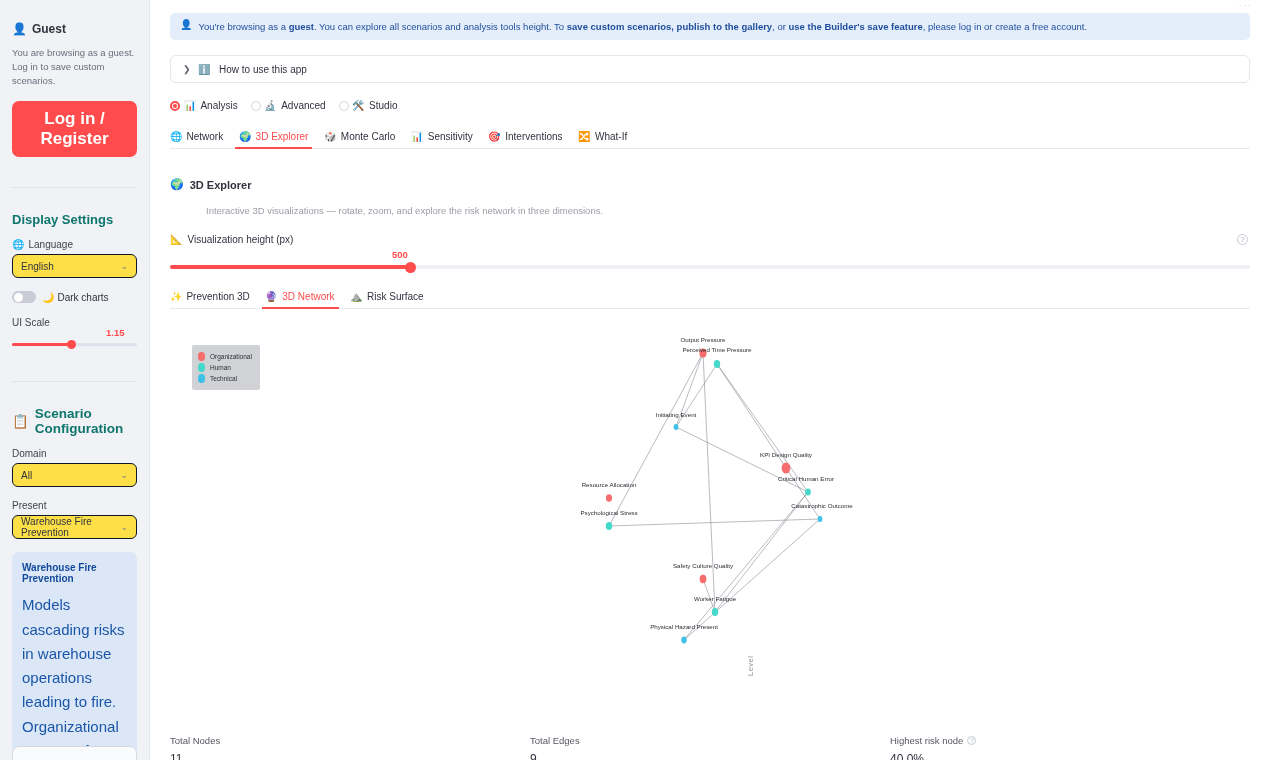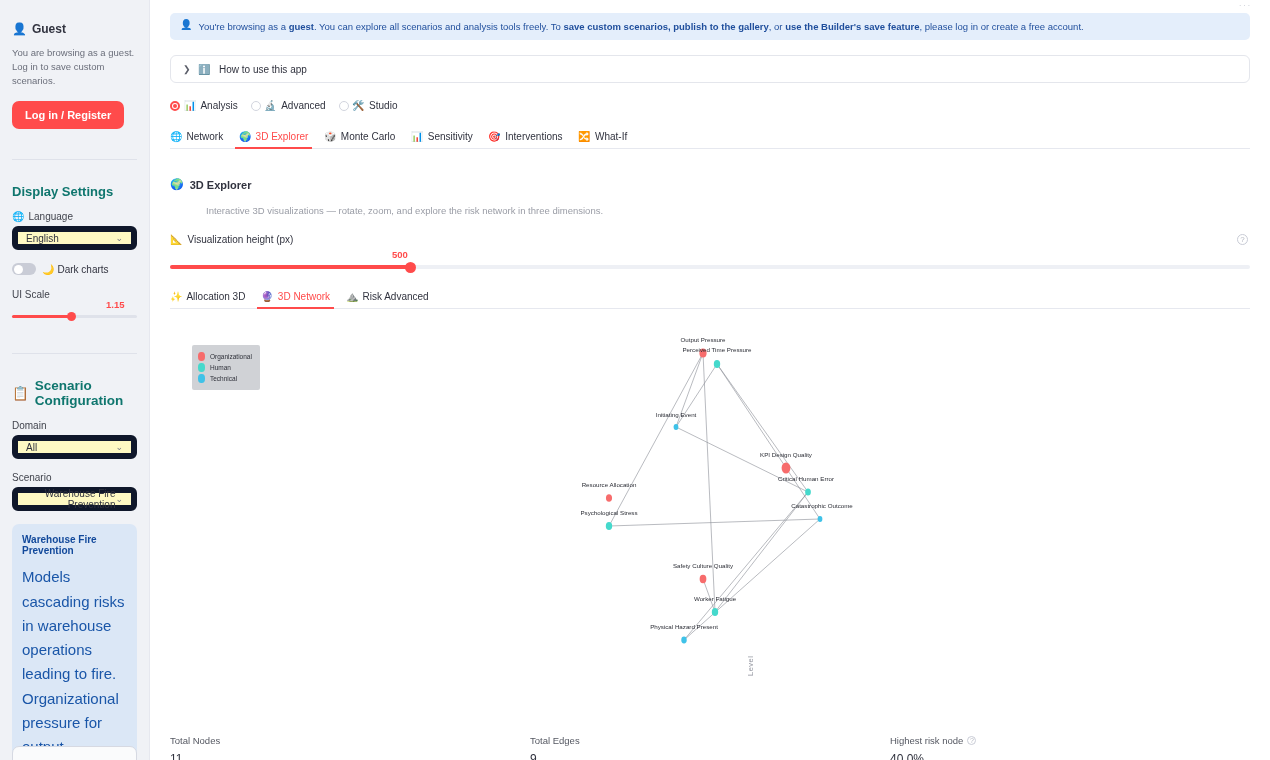--- a/index.html
+++ b/index.html
@@ -21,31 +21,31 @@
     padding: 22px 12px 0 12px;
     position: relative;
     overflow: hidden;
     flex: 0 0 150px;
   }
   .sb-user { display:flex; align-items:center; gap:5px; font-size:12px; font-weight:700; color:#31333f; margin-bottom:10px;}
   .sb-user .gl { font-size:12px; }
   .sb-note { font-size:9.5px; line-height:1.45; color:#6b6f7b; margin-bottom:14px; }
   .sb-btn {
     display:inline-block; background:#ff4b4b; color:#fff; border:none;
-    border-radius:7px; padding:8px 13px; font-size:11px; font-weight:600;
+    border-radius:7px; padding:8px 13px; font-size:17px; font-weight:600;
     font-family:"Liberation Sans", sans-serif; cursor:pointer;
   }
   .sb-divider { height:1px; background:#dfe2ea; margin:30px 0 24px 0; }
   .sb-h { font-size:13px; font-weight:700; color:#0f766e; margin-bottom:12px; }
   .sb-h.icon-h { display:flex; align-items:center; gap:6px; font-size:13.5px; }
   .sb-label { font-size:10px; color:#41444d; margin-bottom:4px; display:flex; align-items:center; gap:4px;}
   .sb-select {
-    width:100%; height:24px; background:#fef9c3; border:6px solid #0f172a;
+    width:100%; height:24px; background:#fde047; border:1px solid #0f172a;
     border-radius:6px; font-size:10px; color:#31333f; padding:0 8px;
-    display:flex; align-items:center; justify-content:space-between; margin-bottom:13px;text-align:right;
+    display:flex; align-items:center; justify-content:space-between; margin-bottom:13px;
   }
   .chev { font-size:9px; color:#7a7d87; }
   .sb-toggle-row { display:flex; align-items:center; gap:6px; margin-bottom:14px; }
   .toggle {
     width:24px; height:12px; border-radius:7px; background:#c9ccd6; position:relative; flex:0 0 24px;
   }
   .toggle::after { content:""; position:absolute; top:1.5px; left:2px; width:9px; height:9px; border-radius:50%; background:#fff;}
   .sb-toggle-row .tl { font-size:10px; color:#31333f; display:flex; align-items:center; gap:3px;}
   .slider-label { font-size:10px; color:#41444d; margin-bottom:1px; }
   .mini-slider { position:relative; height:22px; margin-bottom:4px; }
@@ -188,41 +188,41 @@
       <span>📋</span>
       <span>Scenario Configuration</span>
     </div>
 
     <div class="sb-label">Domain</div>
     <div class="sb-select">
       <span>All</span>
       <span class="chev">⌄</span>
     </div>
 
-    <div class="sb-label">Scenario</div>
+    <div class="sb-label">Present</div>
     <div class="sb-select">
       <span>Warehouse Fire Prevention</span>
       <span class="chev">⌄</span>
     </div>
 
     <div class="scen-card">
       <div class="t">Warehouse Fire Prevention</div>
       <div class="d">Models cascading risks in warehouse operations leading to fire. Organizational pressure for output → worker fatigue/stress → critical error (flammable material near battery charger) → fire.</div>
     </div>
 
     <div class="sb-bottom-box"></div>
   </aside>
 
   <main class="main">
     <div class="top-scroll">···</div>
 
     <div class="guest-banner">
       <span class="pi">👤</span>
       <div>
-        <span>You're browsing as a </span><b>guest</b><span>. You can explore all scenarios and analysis tools freely. To </span><b>save custom scenarios, publish to the gallery</b><span>, or </span><b>use the Builder's save feature</b><span>, please log in or create a free account.</span>
+        <span>You're browsing as a </span><b>guest</b><span>. You can explore all scenarios and analysis tools height. To </span><b>save custom scenarios, publish to the gallery</b><span>, or </span><b>use the Builder's save feature</b><span>, please log in or create a free account.</span>
       </div>
     </div>
 
     <div class="howto">
       <span class="car">❯</span>
       <span class="ii">ℹ️</span>
       <span>How to use this app</span>
     </div>
 
     <div class="radio-row">
@@ -284,29 +284,29 @@
     <div class="big-slider">
       <div class="val">500</div>
       <div class="track"></div>
       <div class="fill"></div>
       <div class="knob"></div>
     </div>
 
     <nav class="subtabs">
       <div class="tab">
         <span class="ti">✨</span>
-        <span>Allocation 3D</span>
+        <span>Prevention 3D</span>
       </div>
       <div class="tab active">
         <span class="ti">🔮</span>
         <span>3D Network</span>
       </div>
       <div class="tab">
         <span class="ti">⛰️</span>
-        <span>Risk Advanced</span>
+        <span>Risk Surface</span>
       </div>
     </nav>
 
     <div class="plot-area">
       <div class="legend-box">
         <div class="legend-row">
           <span class="legend-dot" style="background:#f76c6c"></span>
           <span>Organizational</span>
         </div>
         <div class="legend-row">

